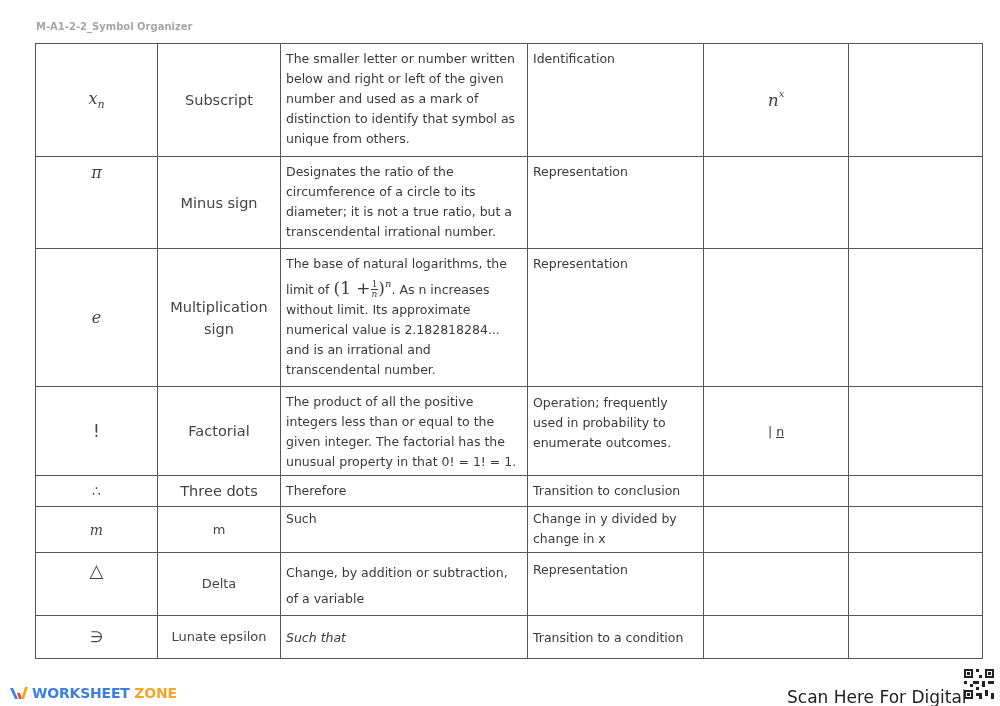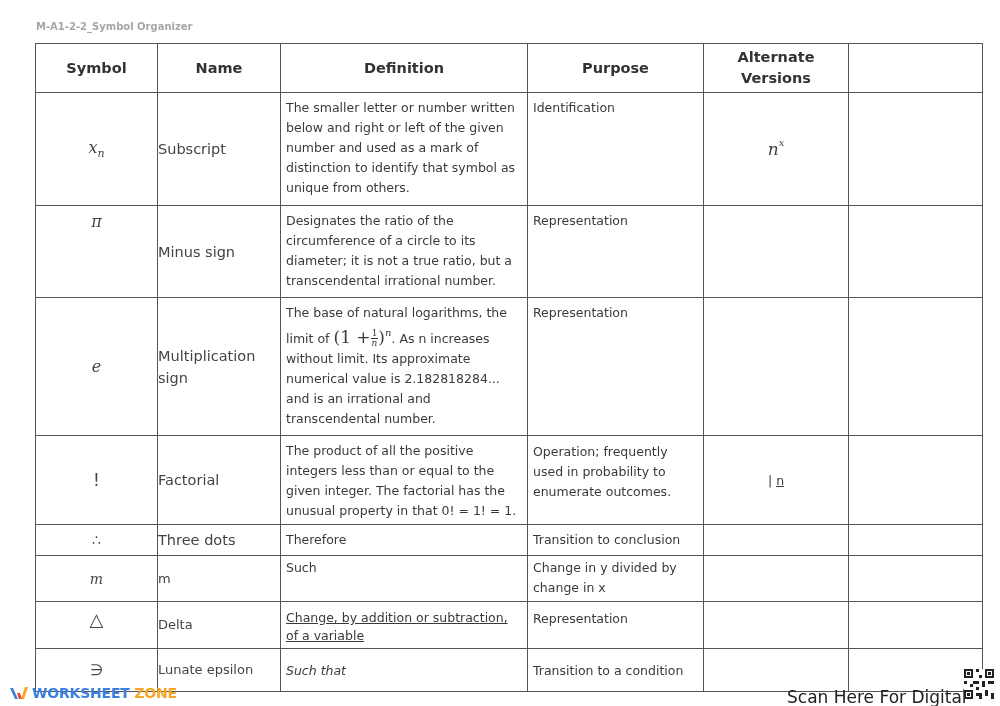--- a/index.html
+++ b/index.html
@@ -7,21 +7,21 @@
          font-family:"DejaVu Sans", sans-serif; color:#333; }
   .doc-title { position:absolute; left:36px; top:21px; font-size:10px; font-weight:bold;
                color:#a6a6a6; letter-spacing:0; }
   table.organizer { position:absolute; left:35px; top:43px; border-collapse:collapse;
                     table-layout:fixed; width:947px; }
   table.organizer td, table.organizer th { border:1.5px solid #555; padding:0; vertical-align:middle; }
   th { font-size:14.5px; font-weight:bold; color:#333; text-align:center; line-height:21px; }
   td { font-size:12.5px; color:#3a3a3a; }
   .sym { text-align:center; font-family:"DejaVu Serif", serif; font-style:italic; font-size:16px; color:#444; }
   .sym.upright { font-style:normal; }
-  .name { text-align:left; font-size:14.5px; color:#444; line-height:22px;margin-top:8px; }
+  .name { text-align:center; font-size:14.5px; color:#444; line-height:22px;margin-top:8px; }
   .name.small { font-size:13px; }
   .def, .purp { vertical-align:top !important; padding:5px 5px 3px 5px !important; line-height:20px; font-size:12.5px;border-radius:30px; }
   .alt { text-align:center; }
   .alt-math { font-family:"DejaVu Serif", serif; font-style:italic; font-size:17px; color:#444; }
   .alt-math sup { font-size:10px; position:relative; top:-2px; }
   .sym sub { font-size:11px; }
   .frac { display:inline-block; vertical-align:middle; text-align:center; font-size:9px; line-height:9px;
           font-family:"DejaVu Serif", serif; }
   .frac span { display:block; }
   .frac .num { border-bottom:1px solid #333; padding:0 1px; }
@@ -44,31 +44,20 @@
 <table class="organizer">
   <colgroup>
     <col style="width:122px">
       <col style="width:123px">
       <col style="width:247px">
     <col style="width:176px">
       <col style="width:145px">
       <col style="width:134px">
   </colgroup>
   <tbody>
-      <tr style="height:49px">
-    <th>Symbol</th>
-    <th>Name</th>
-    <th>Definition</th>
-    <th>Purpose</th>
-    <th>
-      <span>Alternate</span><br>
-      <span>Versions</span>
-    </th>
-    <th></th>
-  </tr>
 
   <tr style="height:113px">
     <td class="sym">
       <span>x</span><sub>n</sub>
     </td>
     <td class="name">Subscript</td>
     <td class="def">The smaller letter or number written below and right or left of the given number and used as a mark of distinction to identify that symbol as unique from others.</td>
     <td class="purp">Identification</td>
     <td class="alt">
       <span class="alt-math"><span>n</span><sup>x</sup></span>
@@ -122,21 +111,21 @@
     <td class="name" style="font-size:13px;">m</td>
     <td class="def" style="padding-top:2px !important;">Such</td>
     <td class="purp" style="padding-top:2px !important;">Change in y divided by change in x</td>
     <td class="alt"></td>
     <td></td>
   </tr>
 
   <tr style="height:47px">
     <td class="sym upright" style="font-family:'DejaVu Sans',sans-serif;font-size:18px;vertical-align:top;padding-top:7px;">△</td>
     <td class="name small">Delta</td>
-    <td class="def" style="padding-top:7px !important;line-height:18px;text-decoration:underline;">Change, by addition or subtraction, of a variable</td>
+    <td class="def" style="padding-top:7px !important;line-height:26px;">Change, by addition or subtraction, of a variable</td>
     <td class="purp" style="padding-top:7px !important;">Representation</td>
     <td class="alt"></td>
     <td></td>
   </tr>
 
   <tr style="height:43px">
     <td class="sym upright" style="font-family:'DejaVu Sans',sans-serif;font-size:15px;">∋</td>
     <td class="name small">Lunate epsilon</td>
     <td class="def" style="vertical-align:middle !important;font-style:italic;">Such that</td>
     <td class="purp" style="vertical-align:middle !important;">Transition to a condition</td>

